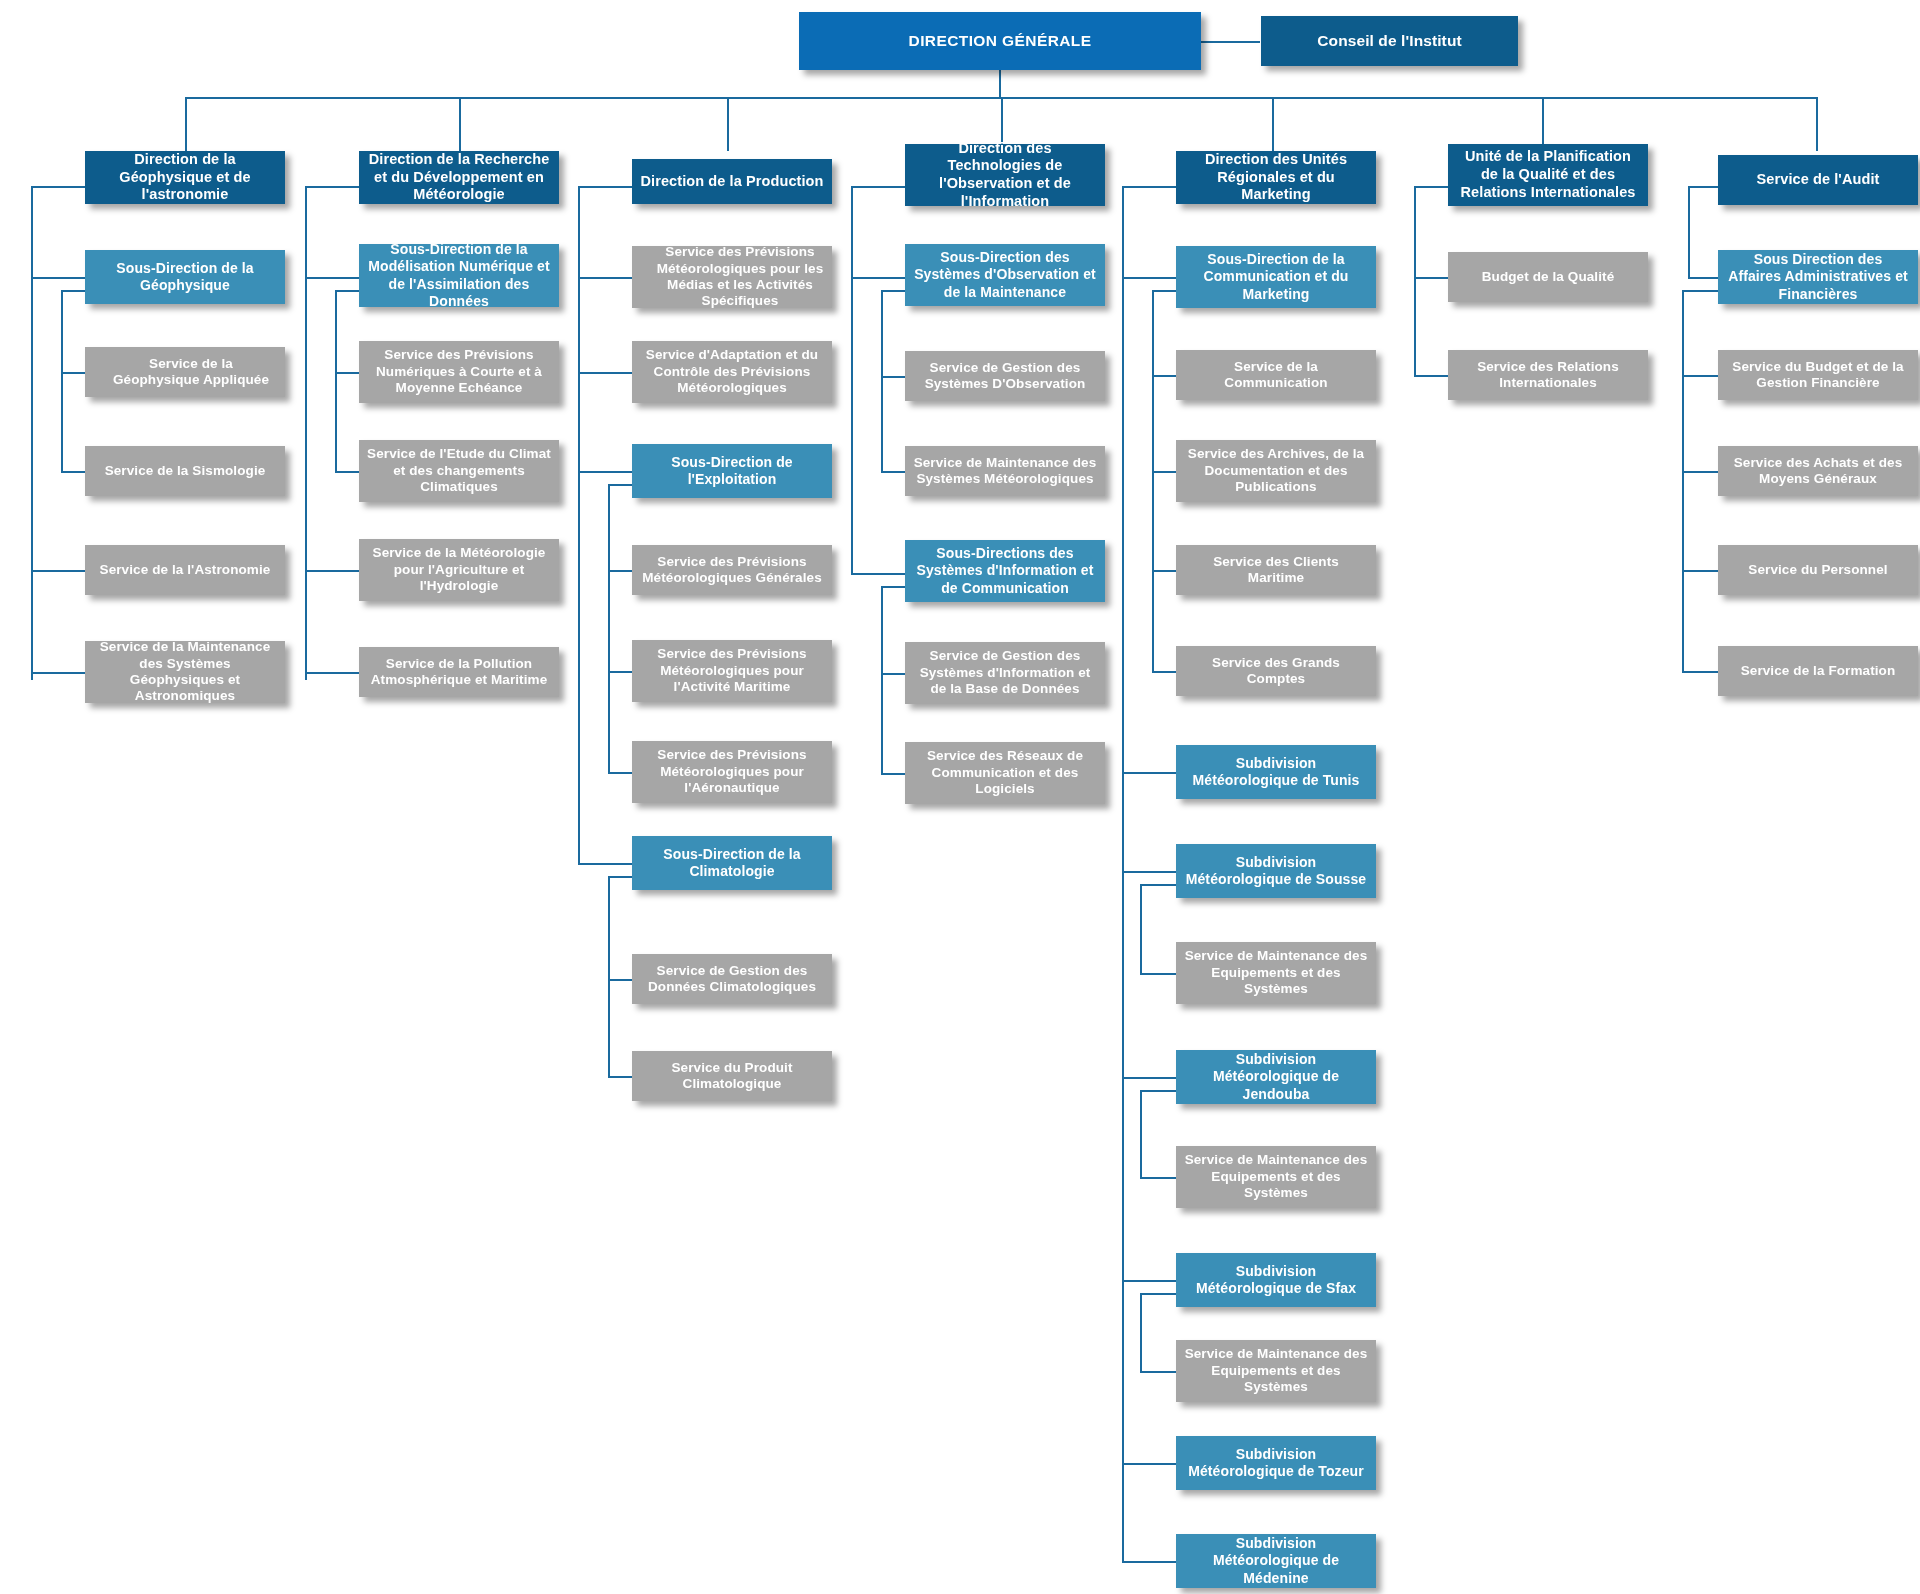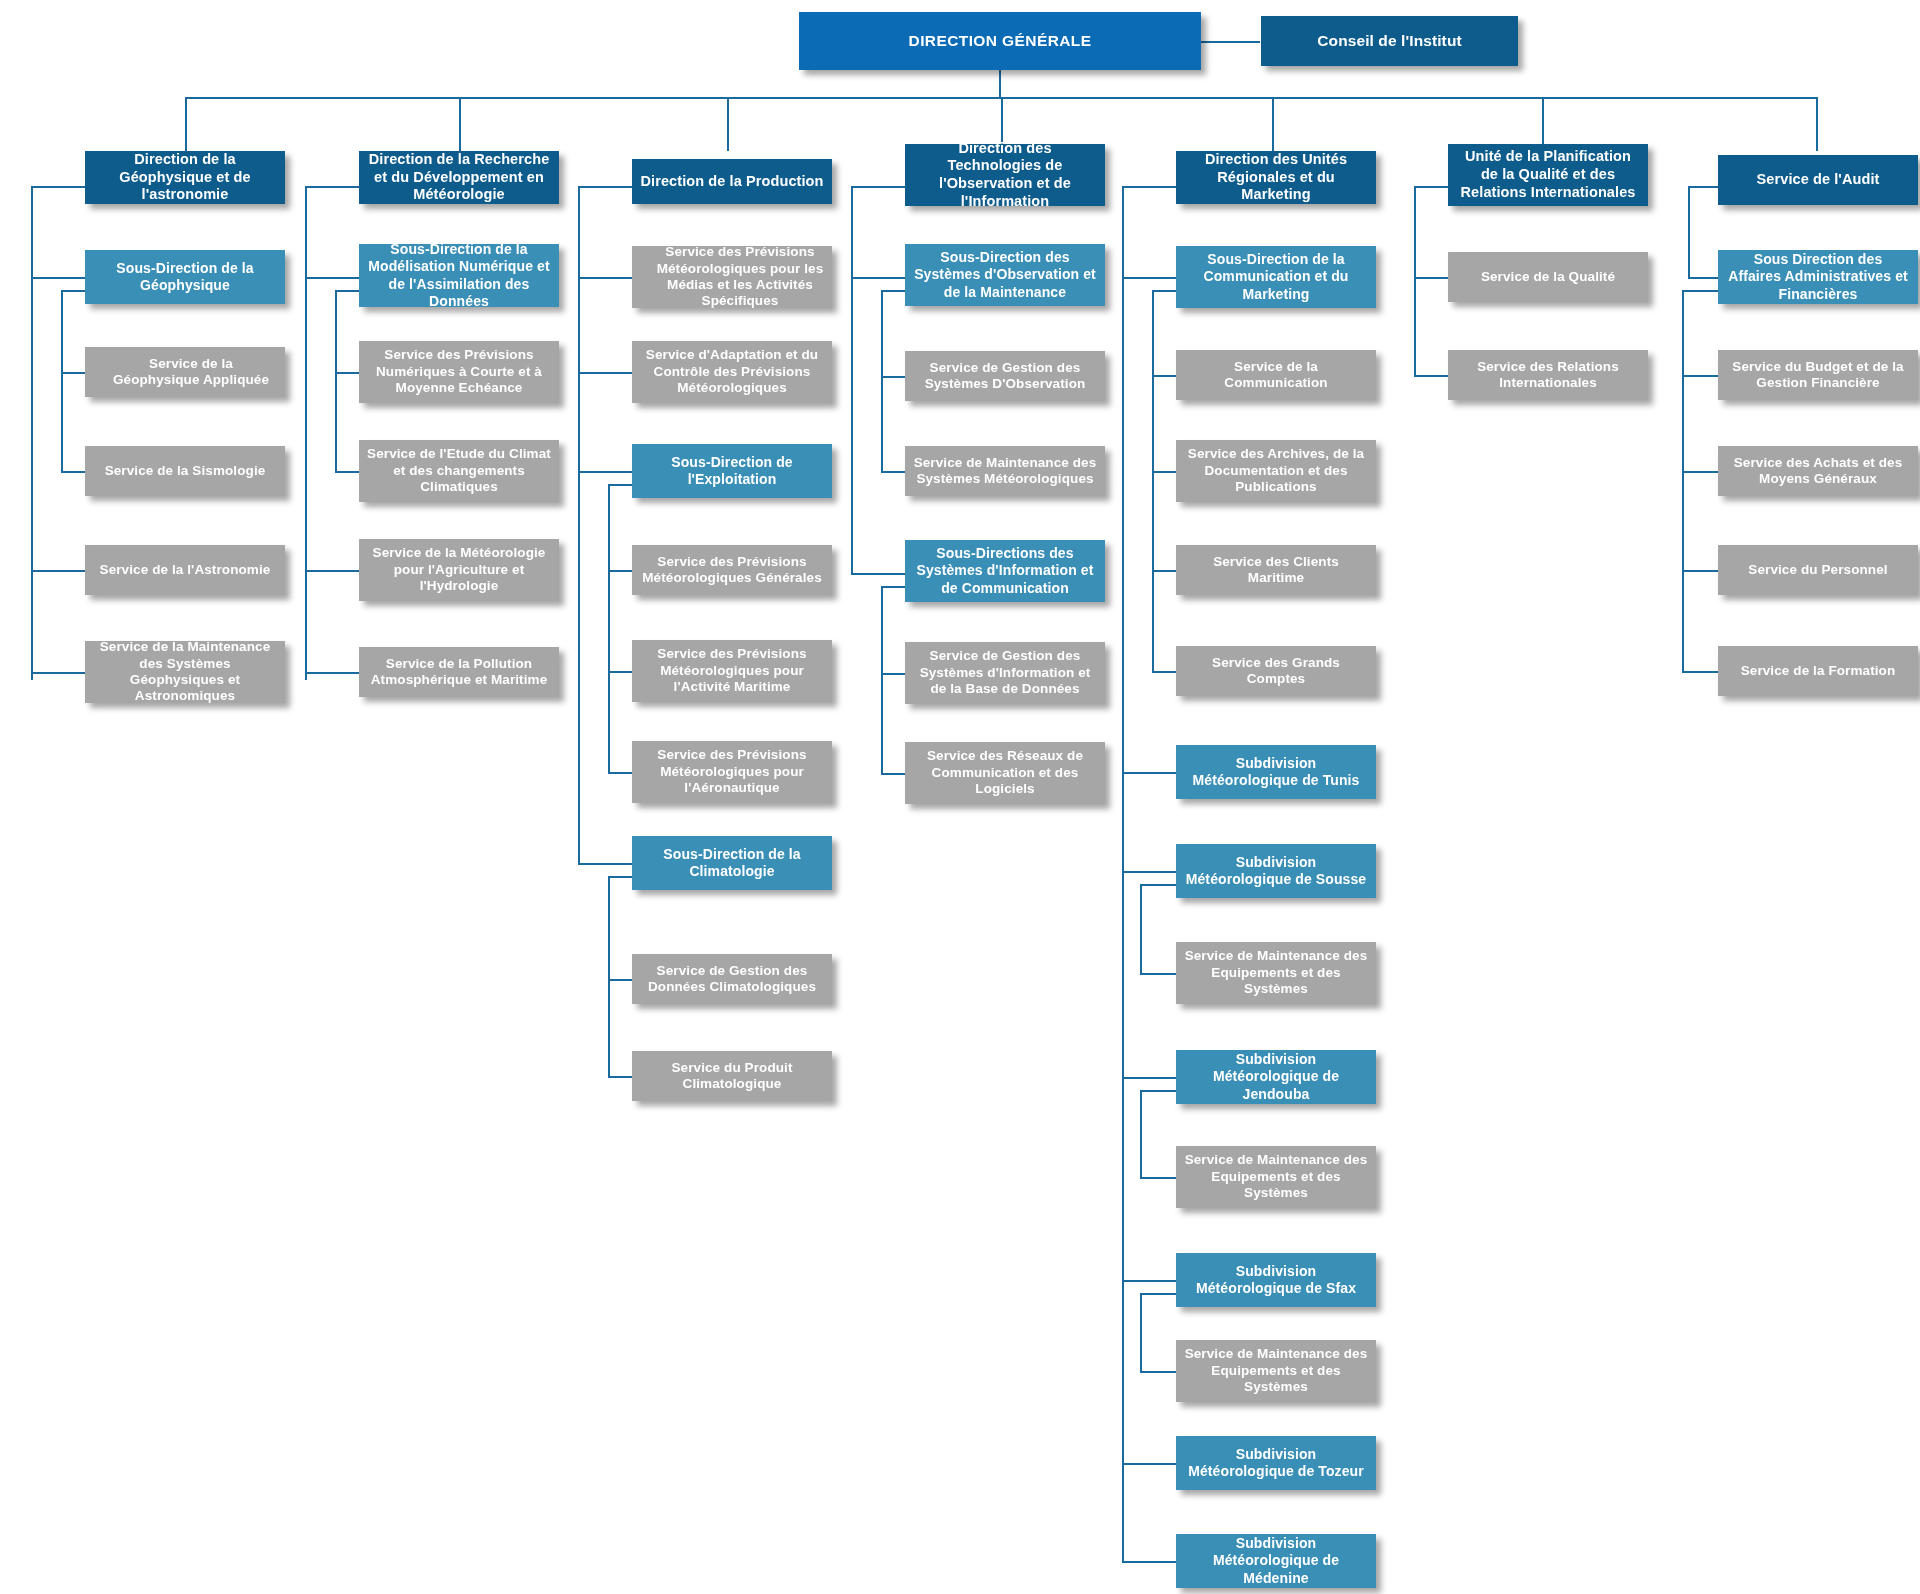--- a/index.html
+++ b/index.html
@@ -287,21 +287,21 @@
     <span>Subdivision Météorologique de Tozeur</span>
   </div>
   <div class="node lvl-sub" style="left:1176px;top:1534px;width:200px;height:54px;">
     <span>Subdivision Météorologique de Médenine</span>
   </div>
 
   <div class="node lvl-dir" style="left:1448px;top:144px;width:200px;height:62px;">
     <span>Unité de la Planification de la Qualité et des Relations Internationales</span>
   </div>
   <div class="node lvl-svc" style="left:1448px;top:252px;width:200px;height:50px;">
-    <span>Service de la Qualité</span>
+    <span>Budget de la Qualité</span>
   </div>
   <div class="node lvl-svc" style="left:1448px;top:350px;width:200px;height:50px;">
     <span>Service des Relations Internationales</span>
   </div>
 
   <div class="node lvl-dir" style="left:1718px;top:155px;width:200px;height:50px;">
     <span>Service de l'Audit</span>
   </div>
   <div class="node lvl-sub" style="left:1718px;top:250px;width:200px;height:54px;">
     <span>Sous Direction des Affaires Administratives et Financières</span>

